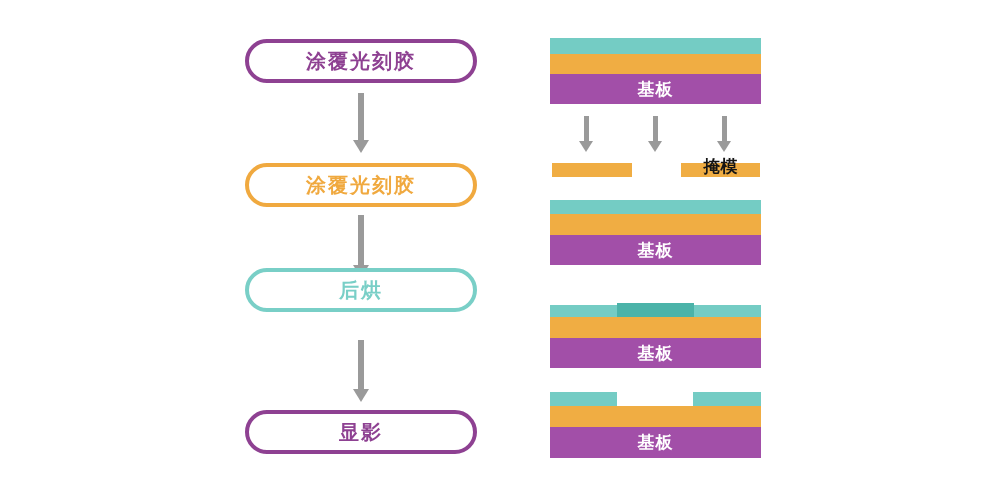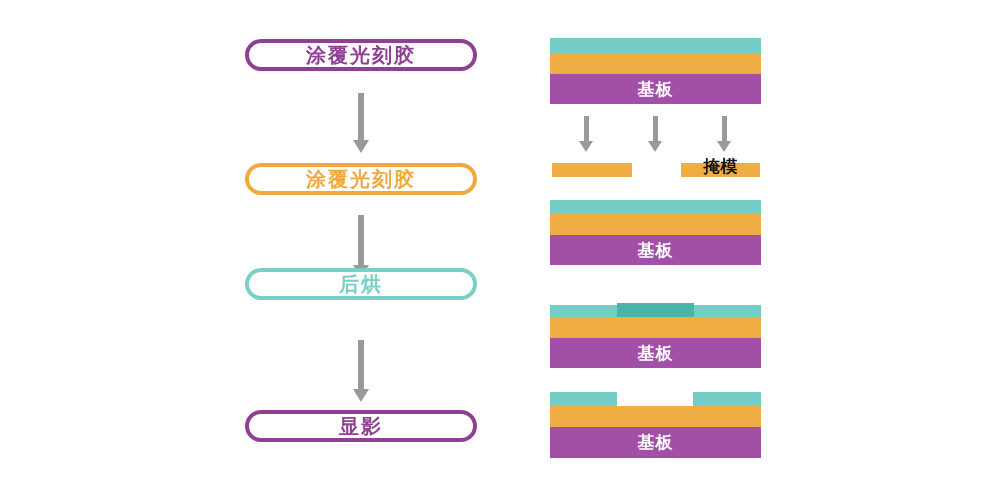--- a/index.html
+++ b/index.html
@@ -11,21 +11,21 @@
     --fill-teal:#74CCC4;
     --fill-teal-dark:#4BB3A9;
     --gray:#9A9A9A;
   }
   html,body{margin:0;padding:0;background:#fff;}
   body{font-family:"DejaVu Sans","Liberation Sans",sans-serif;}
   .canvas{position:relative;width:1000px;height:500px;background:#ffffff;overflow:hidden;}
 
   
   .flow-box{
-    position:absolute;left:245px;width:232px;height:32px;
+    position:absolute;left:245px;width:232px;height:44px;
     box-sizing:border-box;border:4px solid;border-radius:22px;
     display:flex;align-items:center;justify-content:center;
     font-size:20px;font-weight:bold;letter-spacing:2px;background:#fff;
   }
   .c-purple{border-color:var(--purple);color:var(--purple);}
   .c-orange{border-color:var(--orange);color:var(--orange);}
   .c-teal{border-color:var(--teal);color:var(--teal);}
 
   .v-arrow{position:absolute;width:16px;}
   .v-arrow .shaft{position:absolute;left:5px;top:0;bottom:12px;width:6px;background:var(--gray);}

